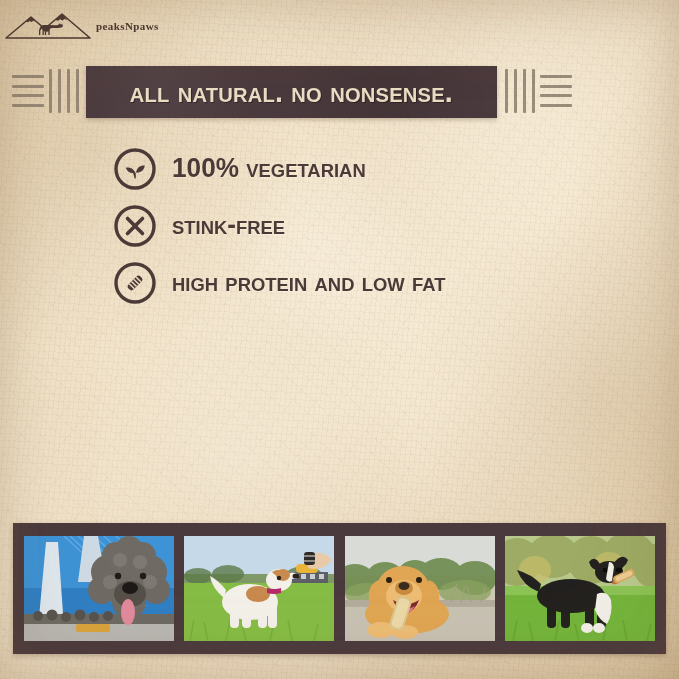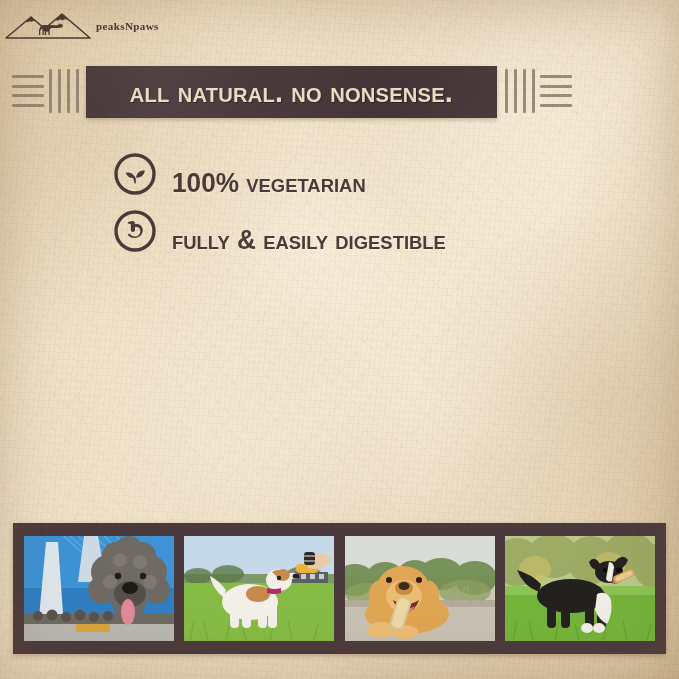--- a/index.html
+++ b/index.html
@@ -163,21 +163,21 @@
   
   .features {
     position: absolute;
     top: 140px;
     left: 112px;
     right: 40px;
   }
   .feature {
     height: 57px;
     display: flex;
-    align-items: flex-end;
+    align-items: center;
   }
   .f-icon {
     flex: 0 0 auto;
     width: 46px;
     height: 46px;
     margin-right: 14px;
     display: block;
   }
   .f-label {
     font-family: "Liberation Sans", sans-serif;
@@ -297,42 +297,48 @@
         <circle cx="23" cy="23" r="19" fill="none" stroke="#4b3a37" stroke-width="3.4"></circle>
         <g fill="#4b3a37">
           <path d="M22.6 32.6 c-0.9 -4.4 -2.0 -7.6 -4.0 -10.6 c2.6 1.4 4.2 3.2 5.2 5.4 l0 5.2 Z"></path>
           <path d="M22.3 27.0 c-4.0 0.6 -7.0 -1.0 -8.6 -5.2 c3.9 -1.1 7.0 0.5 8.6 5.2 Z"></path>
           <path d="M24.0 26.6 c0.9 -5.0 4.2 -7.4 8.8 -7.0 c-0.8 5.0 -4.0 7.4 -8.8 7.0 Z"></path>
         </g>
       </svg>
       <div class="f-label">100% Vegetarian</div>
     </div>
 
-
-
-
     <div class="feature">
       <svg class="f-icon" viewBox="0 0 46 46">
         <circle cx="23" cy="23" r="19" fill="none" stroke="#4b3a37" stroke-width="3.4"></circle>
-        <path d="M19.6 13.2 c2.3 -0.5 3.4 1.2 3.4 3.0 c2.9 -1.0 6.4 0.6 7.4 3.8
-                 c1.1 3.6 -0.6 7.8 -4.3 9.3 c-3.4 1.4 -7.2 0.5 -9.6 -1.6
-                 c-0.8 -0.7 -0.6 -1.9 0.5 -2.0 c0.9 -0.1 1.4 0.7 2.0 1.2
-                 c1.8 1.5 4.4 2.0 6.5 1.0 c2.4 -1.1 3.3 -3.9 2.6 -6.2
-                 c-0.7 -2.2 -3.0 -3.2 -5.1 -2.3 l0 2.4 c0 1.4 -1.0 2.3 -2.3 2.1
-                 c-1.3 -0.2 -1.9 -1.3 -1.9 -2.5 l0 -5.3 c-0.6 -0.3 -1.2 -0.4 -1.9 -0.3
-                 c-1.1 0.1 -1.5 -1.3 -0.5 -1.8 c0.9 -0.4 2.0 -0.6 3.2 -0.8 Z" fill="#4b3a37"></path>
-        <g fill="#e9d7ba">
-          <circle cx="24.0" cy="23.6" r="0.85"></circle>
-          <circle cx="26.4" cy="22.2" r="0.8"></circle>
-          <circle cx="25.4" cy="26.0" r="0.75"></circle>
-          <circle cx="22.2" cy="26.3" r="0.7"></circle>
-        </g>
-      </svg>
-      <div class="f-label">Fully &amp; Easily Digestible</div>
-    </div>
+        <g stroke="#4b3a37" stroke-width="3.6" stroke-linecap="round">
+          <line x1="15.5" y1="15.5" x2="30.5" y2="30.5"></line>
+          <line x1="30.5" y1="15.5" x2="15.5" y2="30.5"></line>
+        </g>
+      </svg>
+      <div class="f-label">Stink-Free</div>
+    </div>
+
+    <div class="feature">
+      <svg class="f-icon" viewBox="0 0 46 46">
+        <circle cx="23" cy="23" r="19" fill="none" stroke="#4b3a37" stroke-width="3.4"></circle>
+        <g transform="rotate(-45 23 23)">
+          <rect x="14.5" y="19.4" width="17" height="7.2" rx="3.2" fill="#4b3a37"></rect>
+          <g stroke="#e9d7ba" stroke-width="1.5">
+            <line x1="18.4" y1="19.4" x2="18.4" y2="26.6"></line>
+            <line x1="21.6" y1="19.4" x2="21.6" y2="26.6"></line>
+            <line x1="24.8" y1="19.4" x2="24.8" y2="26.6"></line>
+            <line x1="28.0" y1="19.4" x2="28.0" y2="26.6"></line>
+          </g>
+        </g>
+      </svg>
+      <div class="f-label">High Protein and Low Fat</div>
+    </div>
+
+
 
   </div>
 
   <div class="strip">
 
     <div class="photo">
       <svg width="150" height="105" viewBox="0 0 150 105">
         <rect width="150" height="105" fill="#2f7fc4"></rect>
         <rect width="150" height="52" fill="#3d93d6"></rect>
         <g stroke="#67b2e8" stroke-width="1.2" opacity="0.85">

